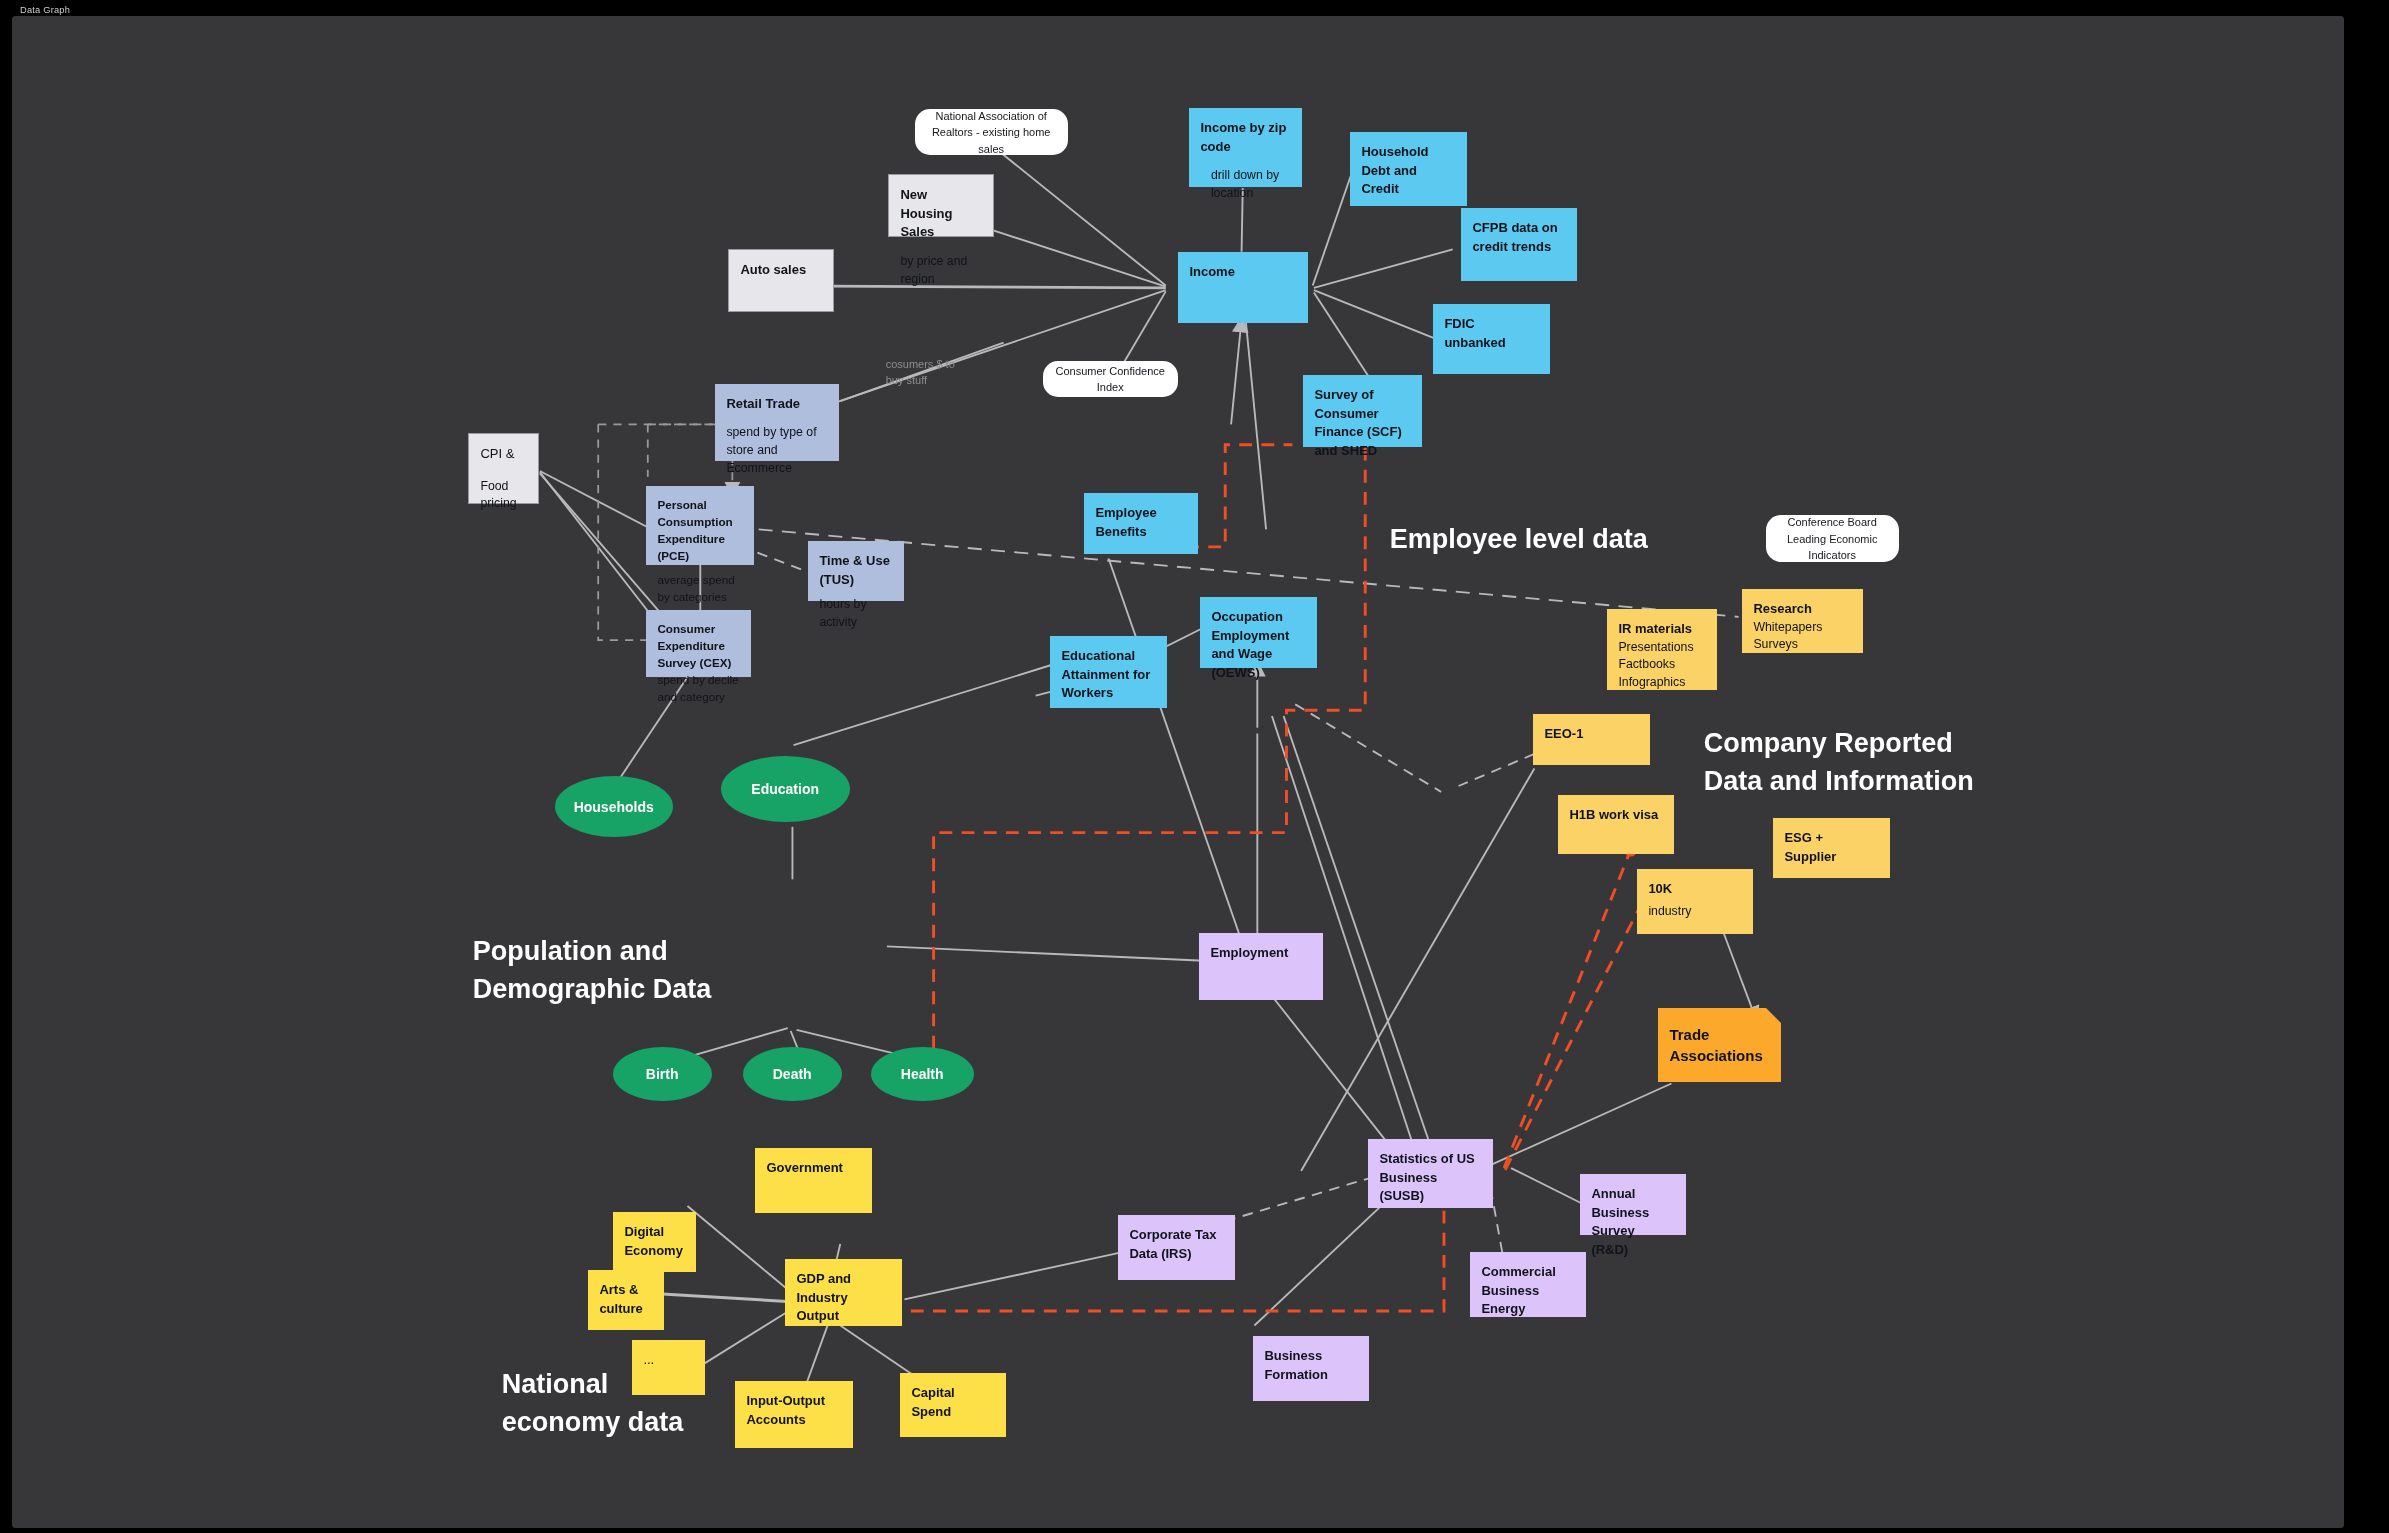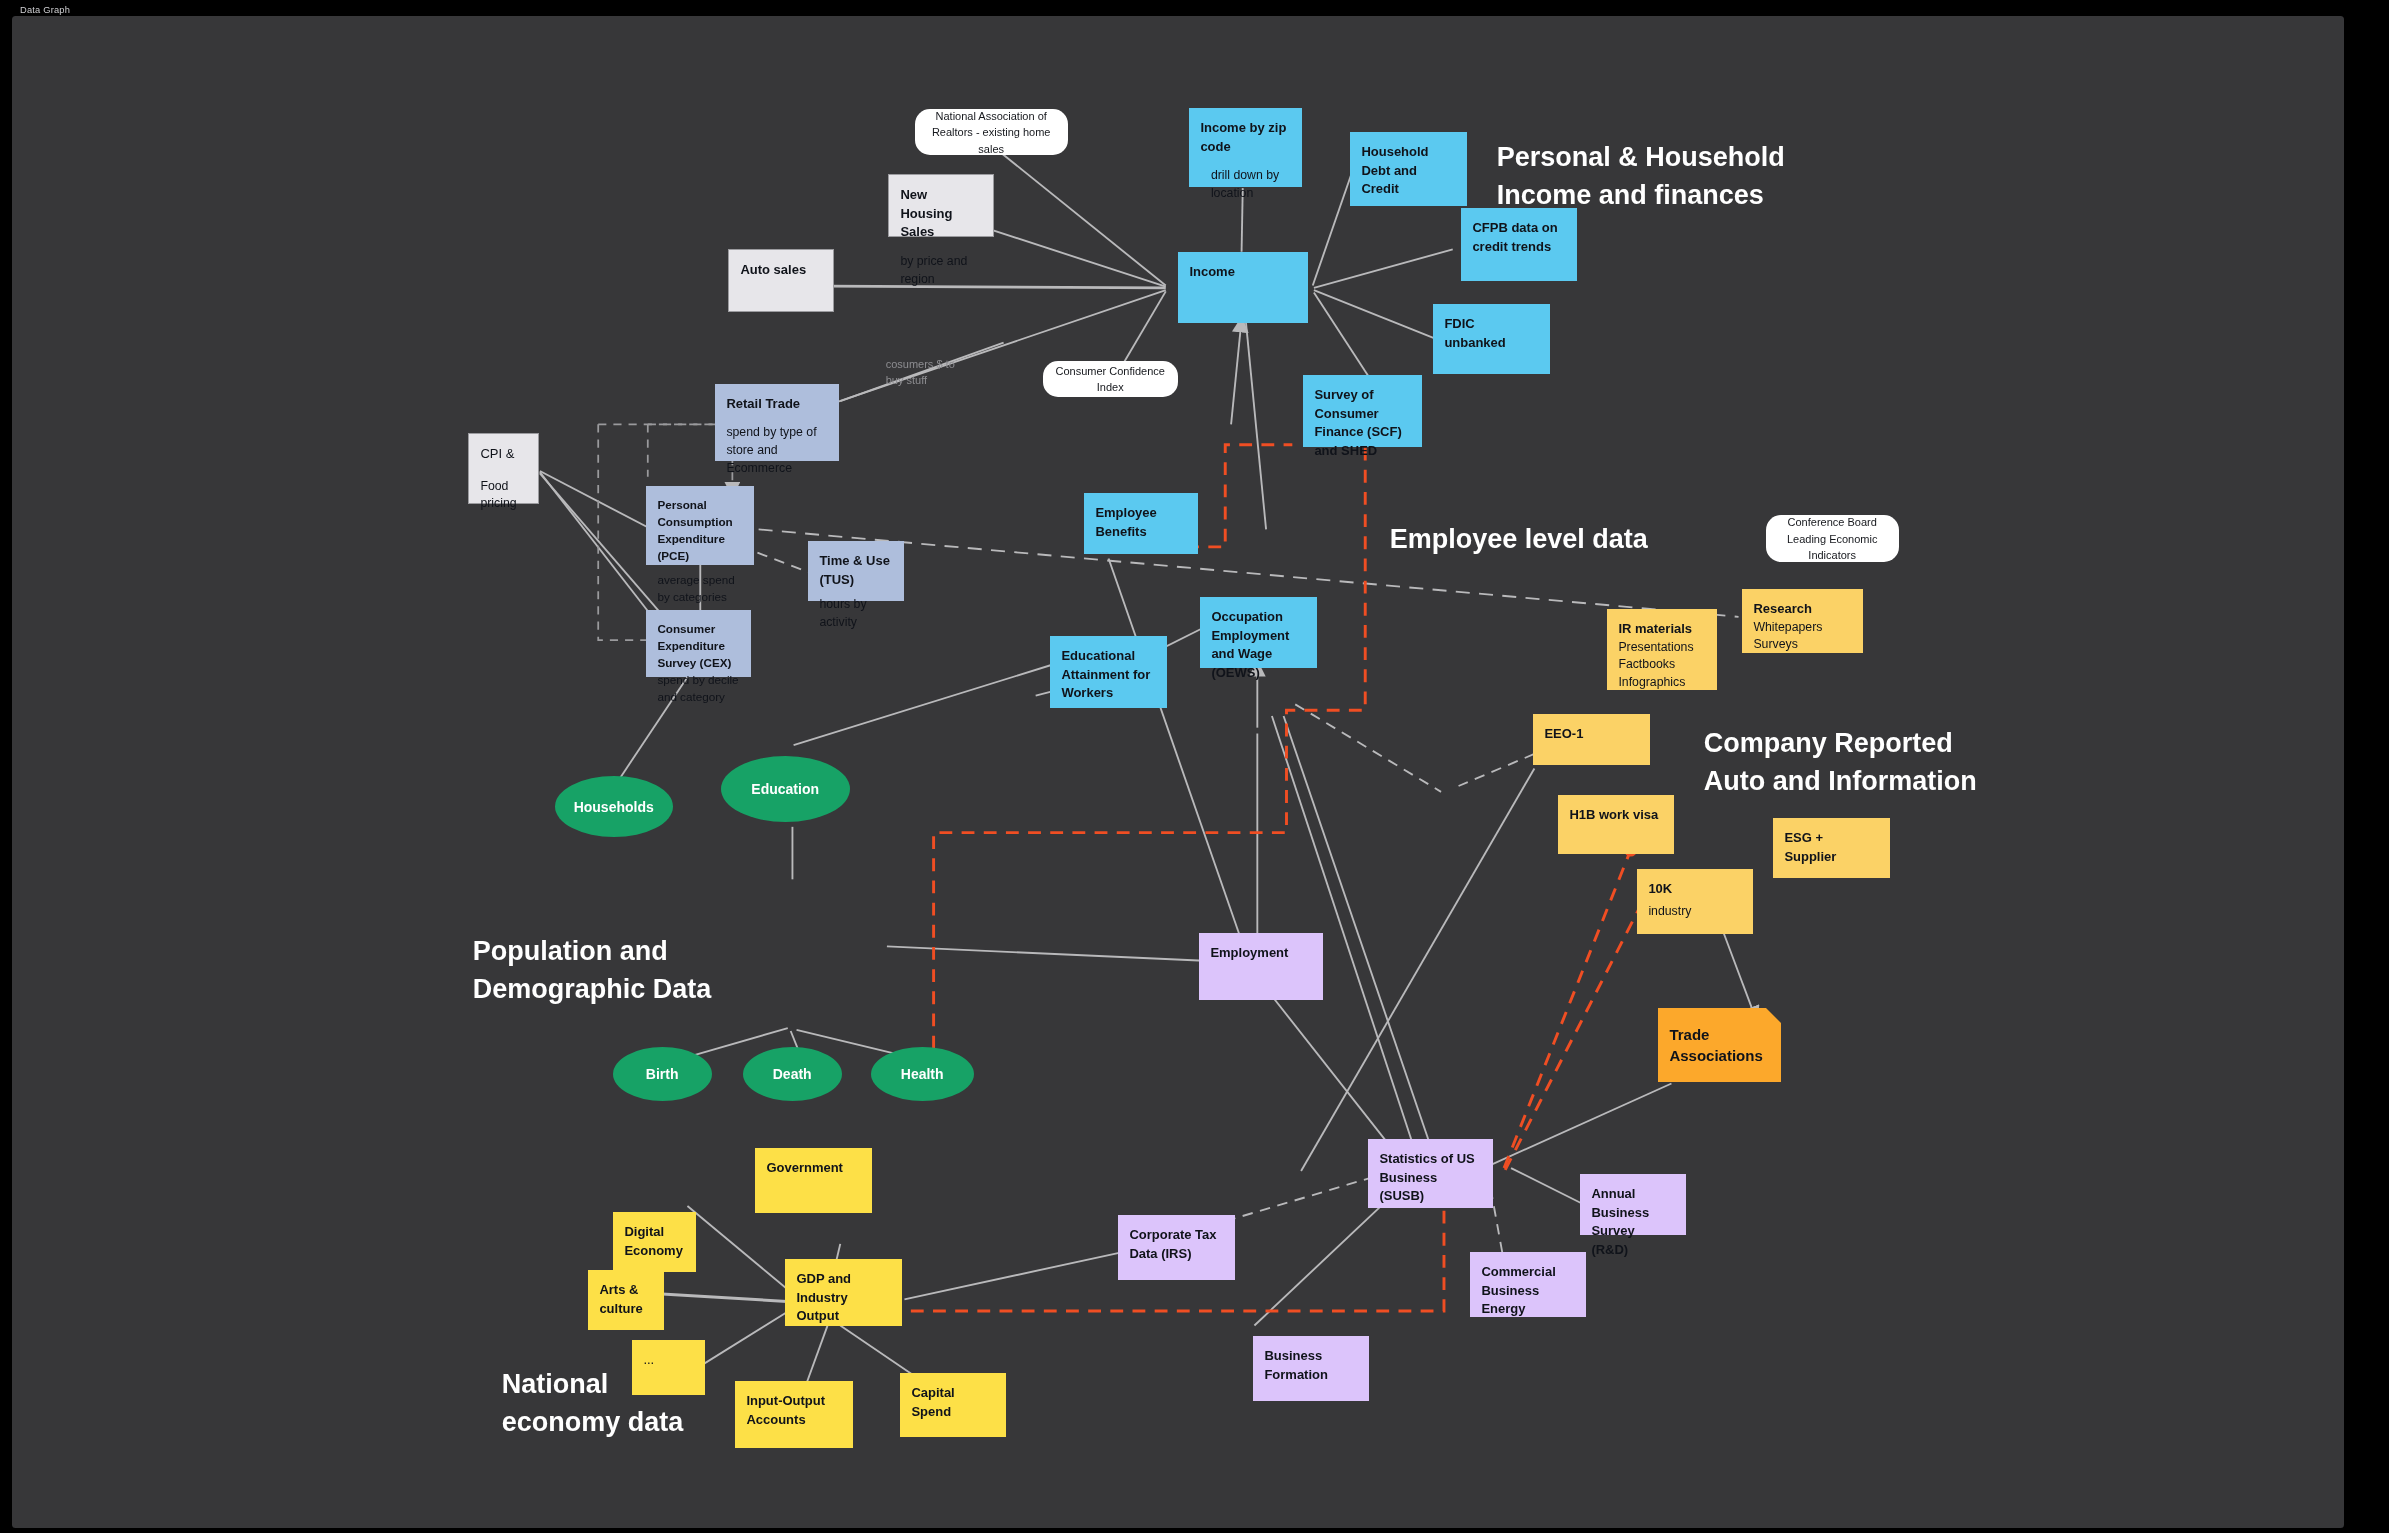--- a/index.html
+++ b/index.html
@@ -152,30 +152,26 @@
         <path d="M1975,910 L2080,910 L2080,735 L2195,735"></path>
         <path d="M2320,740 L2320,1190 L2185,1190 L2185,1400 L1580,1400 L1580,1790"></path>
         <path d="M1465,2220 L2455,2220 L2455,1985" marker-end="url(#ah)"></path>
         <path d="M2558,1975 L2775,1430"></path>
         <path d="M2560,1978 L2810,1490"></path>
       </g>
       <circle cx="2775" cy="1430" r="11" fill="#F04E23"></circle>
       <circle cx="2810" cy="1492" r="11" fill="#F04E23"></circle>
     </svg>
 
-    <div class="heading" style="left:1485px;top:123px;">
-      <div>Personal &amp; Household</div>
-        <div>Income and finances</div>
-    </div>
     <div class="heading" style="left:1378px;top:505px;">
       <div>Employee level data</div>
     </div>
     <div class="heading" style="left:1692px;top:709px;">
       <div>Company Reported</div>
-        <div>Auto and Information</div>
+        <div>Data and Information</div>
     </div>
     <div class="heading" style="left:461px;top:917px;">
       <div>Population and</div>
         <div>Demographic Data</div>
     </div>
     <div class="heading" style="left:490px;top:1350px;">
       <div>National</div>
         <div>economy data</div>
     </div>
 

